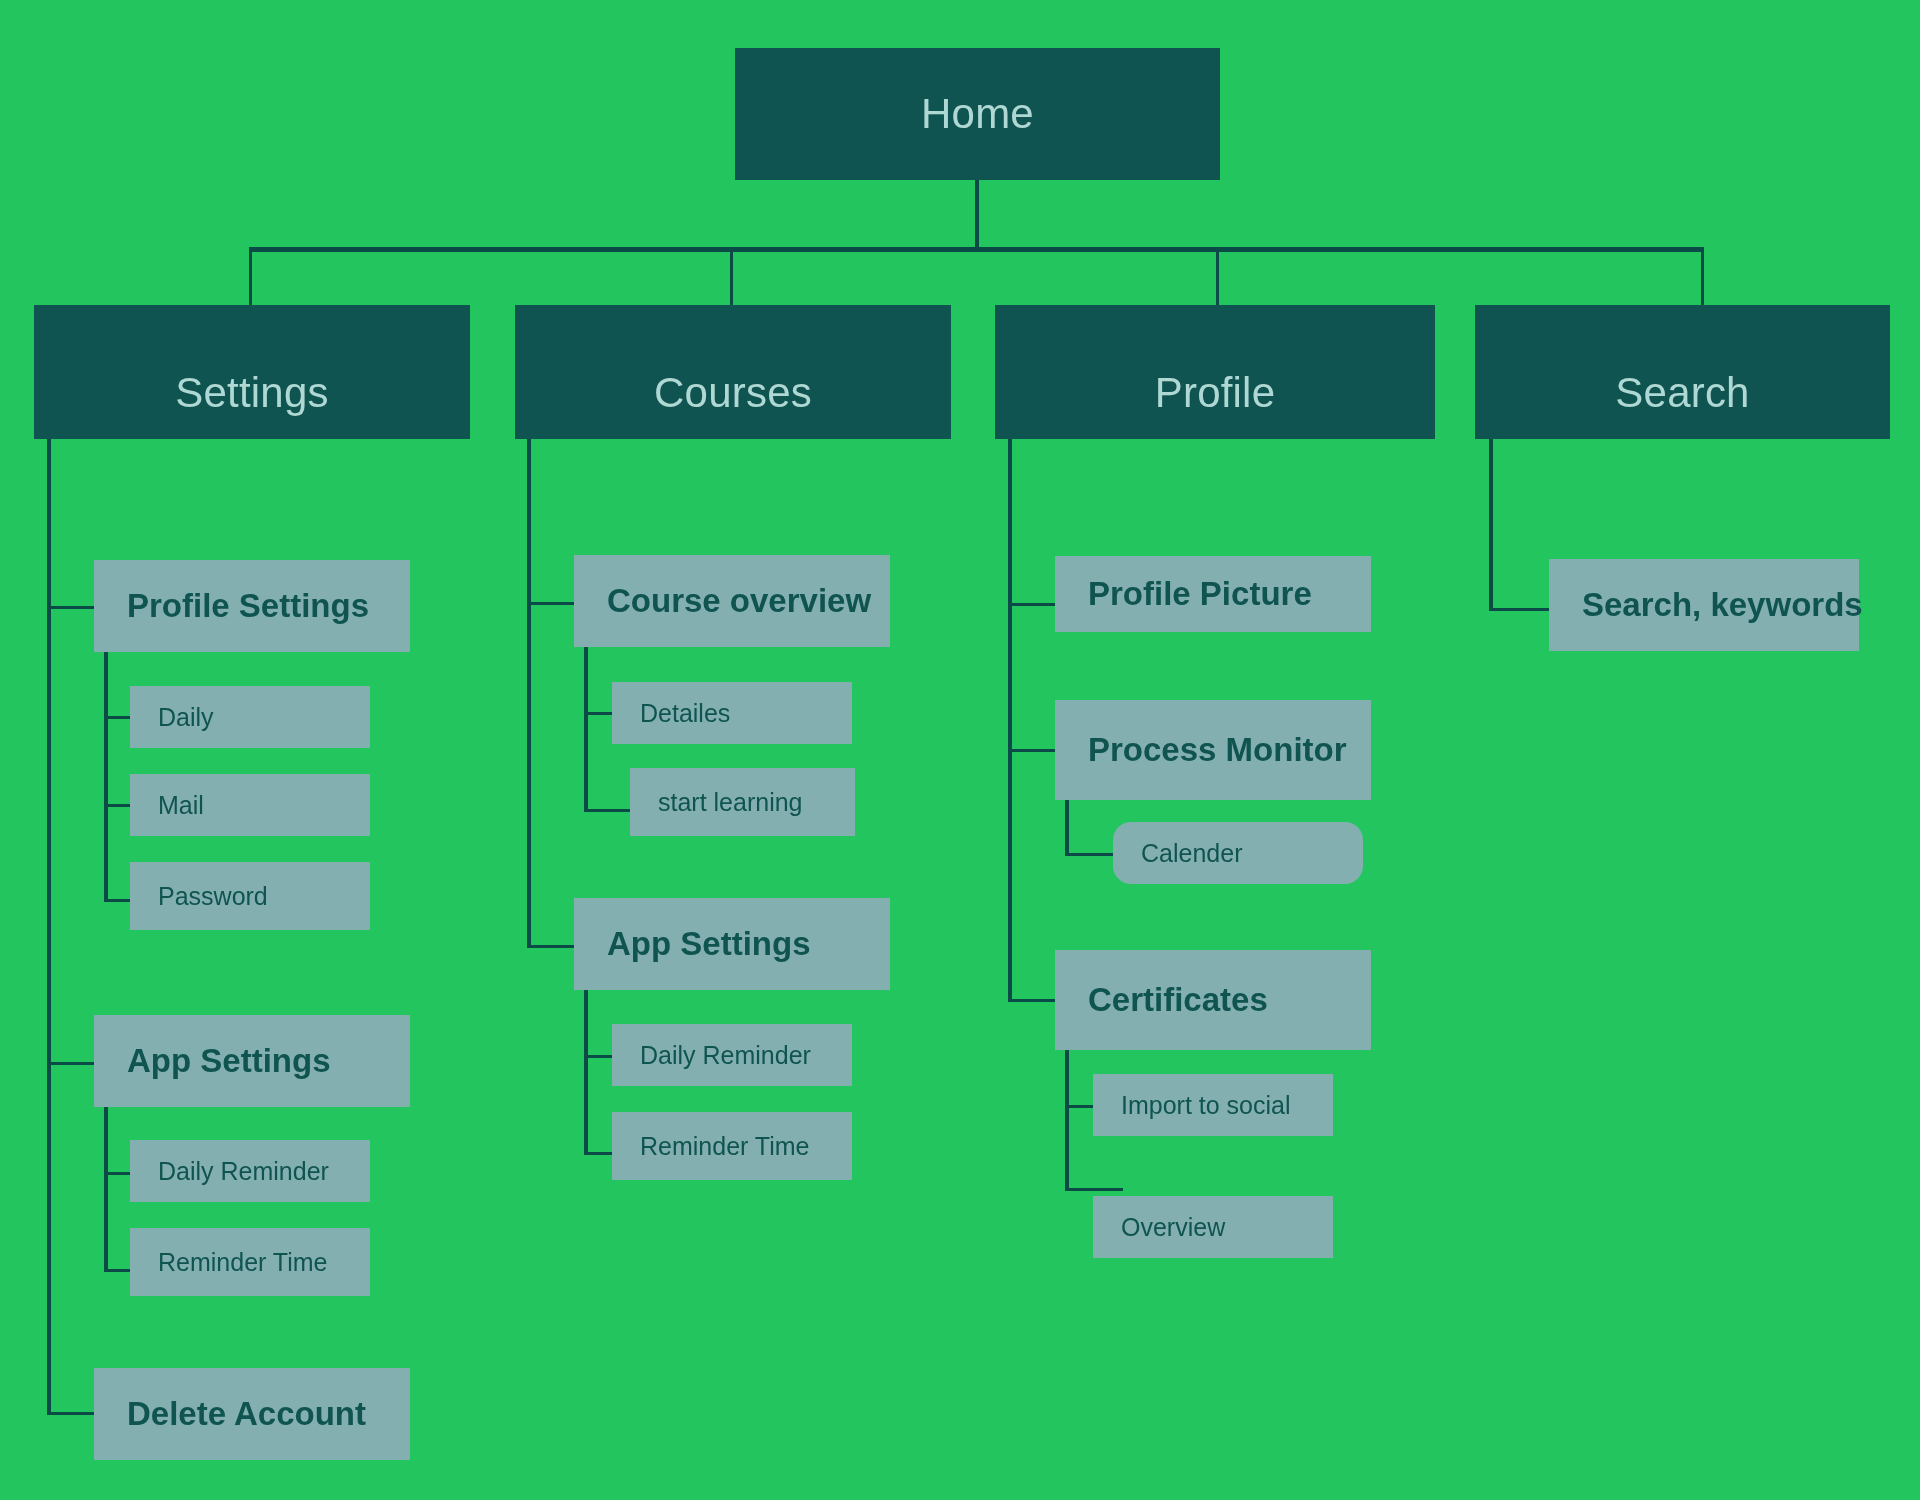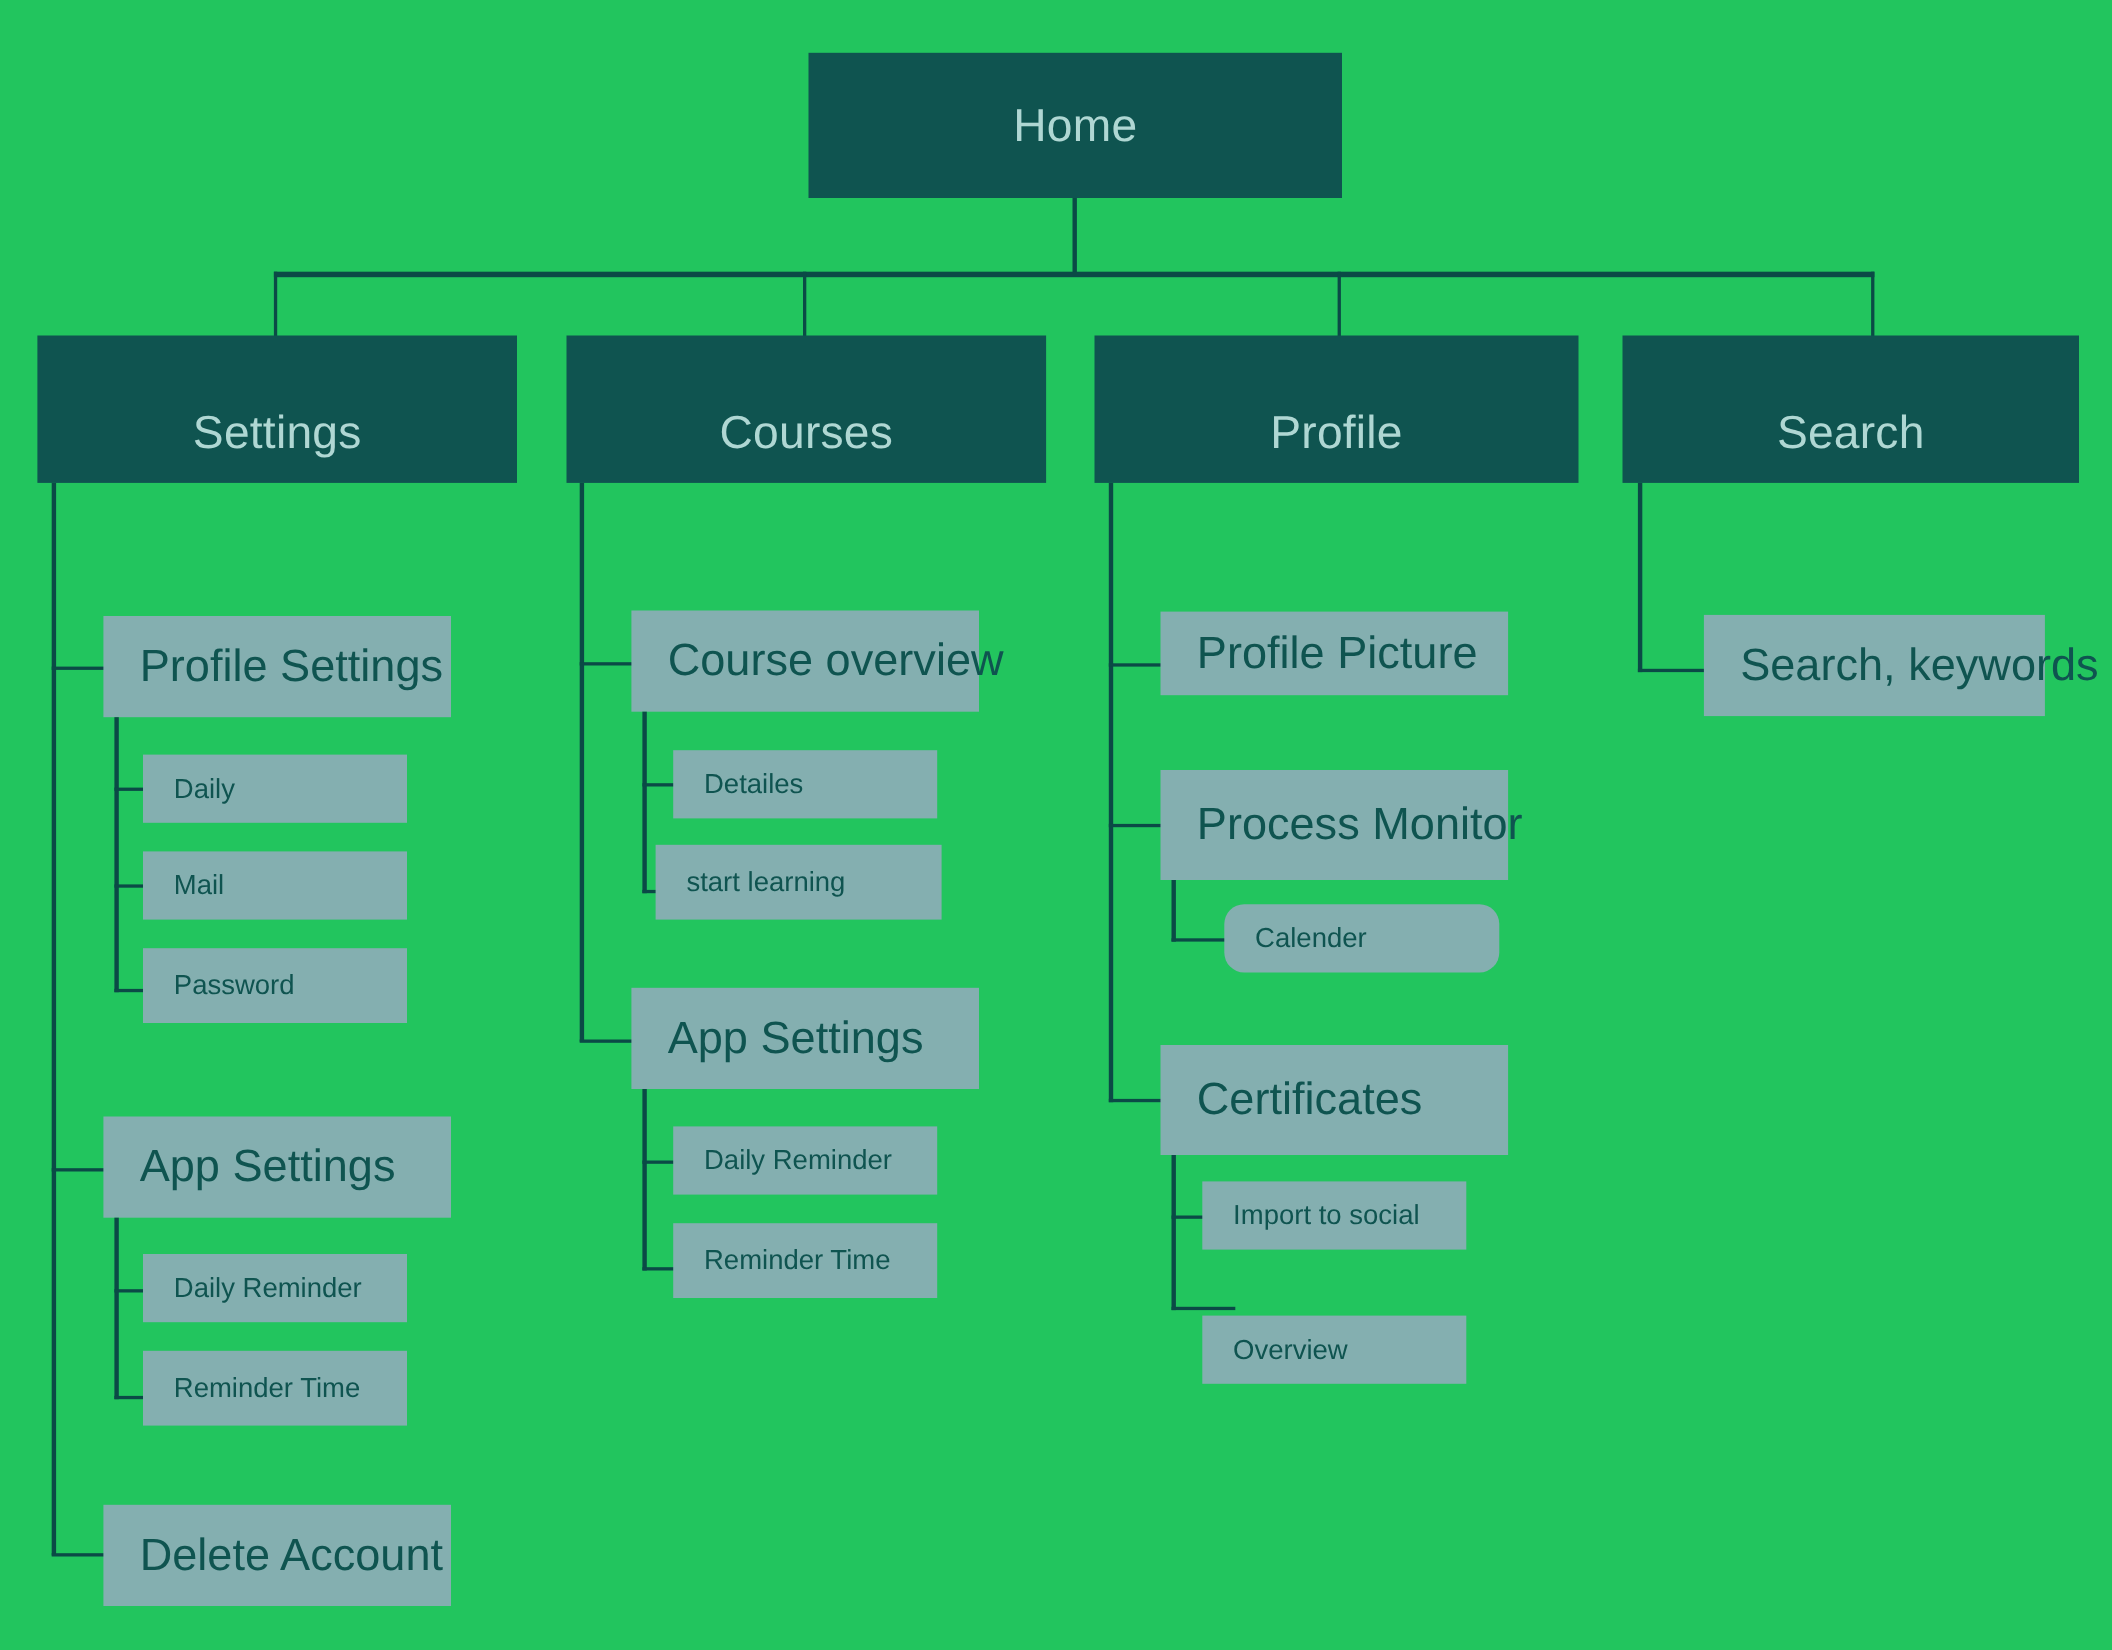--- a/index.html
+++ b/index.html
@@ -42,22 +42,22 @@
   .lvl-1  .label{ font-size:42px;margin-top:43px; }
 
   
   .lvl-2{
     background:#84AFB0;
     justify-content:flex-start;
     padding-left:33px;
   }
   .lvl-2 .label{
     color:#0F5450;
-    font-size:41px;
-    font-weight:400;
+    font-size:33px;
+    font-weight:700;
   }
 
   
   .lvl-3{
     background:#84AFB0;
     justify-content:flex-start;
     padding-left:28px;
   }
   .lvl-3 .label{
     color:#0F5450;
@@ -150,21 +150,21 @@
   <div class="node lvl-2" style="left:574px; top:555px; width:316px; height:92px;">
     <span class="label">Course overview</span>
   </div>
   <div class="conn v stem" style="left:584px; top:647px; width:4px; height:165px;"></div>
   <div class="conn h" style="left:584px; top:712px; width:58px;"></div>
   <div class="conn h" style="left:584px; top:809px; width:58px;"></div>
 
   <div class="node lvl-3" style="left:612px; top:682px; width:240px; height:62px;">
     <span class="label">Detailes</span>
   </div>
-  <div class="node lvl-3" style="left:596px; top:768px; width:260px; height:68px;">
+  <div class="node lvl-3" style="left:630px; top:768px; width:225px; height:68px;">
     <span class="label">start learning</span>
   </div>
 
   <div class="node lvl-2" style="left:574px; top:898px; width:316px; height:92px;">
     <span class="label">App Settings</span>
   </div>
   <div class="conn v stem" style="left:584px; top:990px; width:4px; height:165px;"></div>
   <div class="conn h" style="left:584px; top:1055px; width:58px;"></div>
   <div class="conn h" style="left:584px; top:1152px; width:58px;"></div>
 

